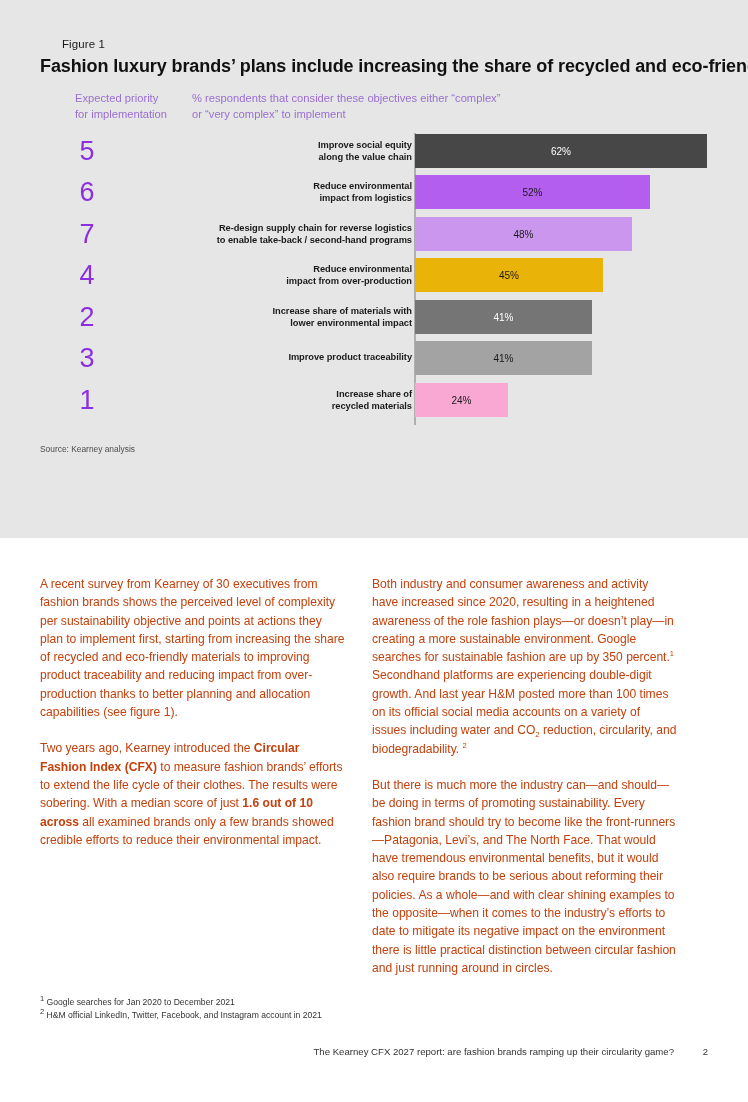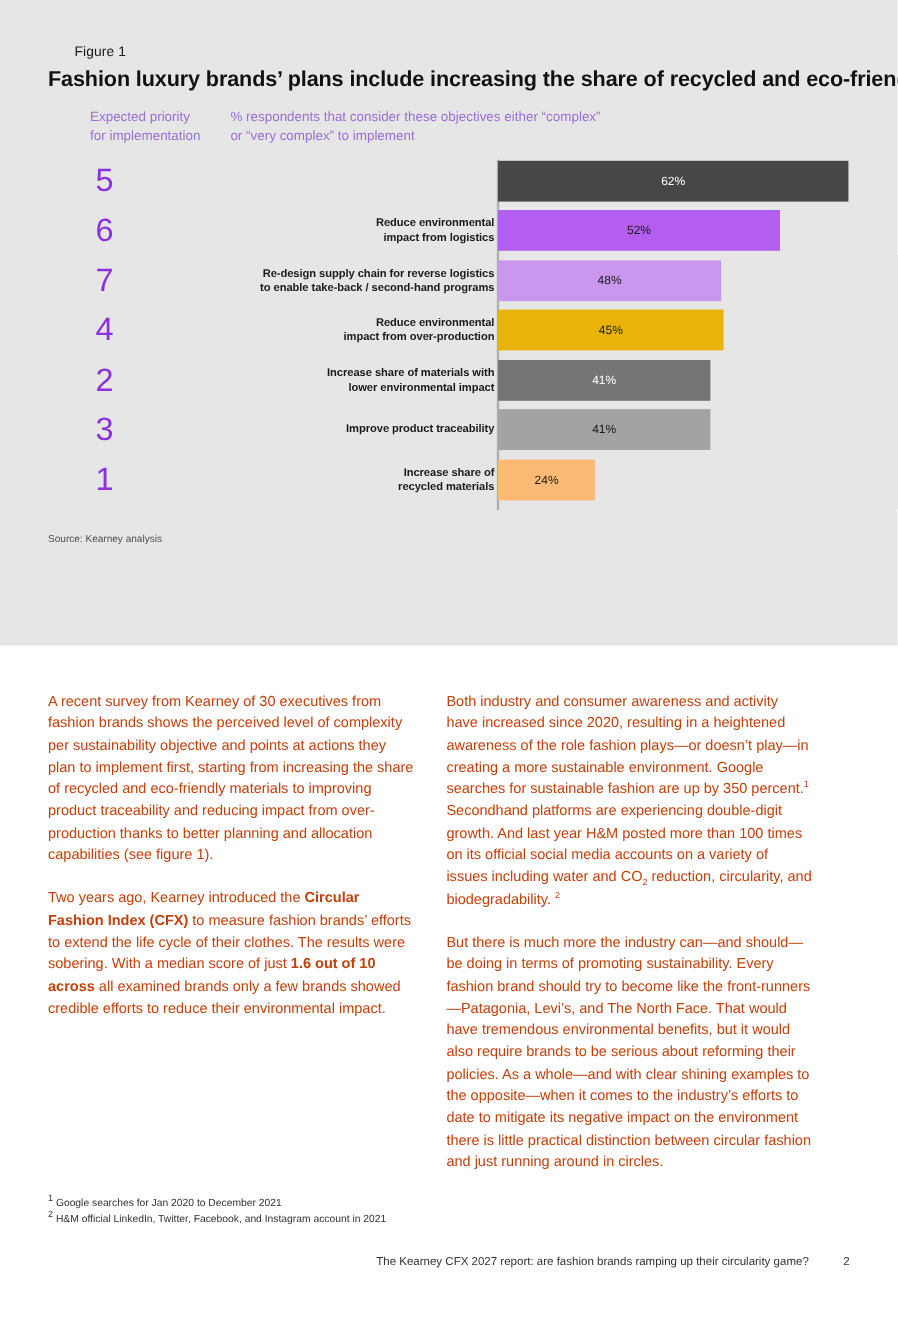--- a/index.html
+++ b/index.html
@@ -194,20 +194,24 @@
       <div>% respondents that consider these objectives either “complex”</div>
       <div>or “very complex” to implement</div>
     </div>
   </div>
 
   <div class="chart">
     <div class="axis-line"></div>
 
     <div class="row" style="top:0px">
       <div class="priority">5</div>
+      <div class="row-label">
+        <div>Improve social equity</div>
+        <div>along the value chain</div>
+      </div>
       <div class="bar" style="width:292px;background:#474747">
         <span class="bar-value light">62%</span>
       </div>
     </div>
 
     <div class="row" style="top:41px">
       <div class="priority">6</div>
       <div class="row-label">
         <div>Reduce environmental</div>
         <div>impact from logistics</div>
@@ -216,21 +220,21 @@
         <span class="bar-value">52%</span>
       </div>
     </div>
 
     <div class="row" style="top:83px">
       <div class="priority">7</div>
       <div class="row-label">
         <div>Re-design supply chain for reverse logistics</div>
         <div>to enable take-back / second-hand programs</div>
       </div>
-      <div class="bar" style="width:186px;background:#cb97ee">
+      <div class="bar" style="width:217px;background:#cb97ee">
         <span class="bar-value">48%</span>
       </div>
     </div>
 
     <div class="row" style="top:124px">
       <div class="priority">4</div>
       <div class="row-label">
         <div>Reduce environmental</div>
         <div>impact from over-production</div>
       </div>
@@ -259,21 +263,21 @@
         <span class="bar-value">41%</span>
       </div>
     </div>
 
     <div class="row" style="top:249px">
       <div class="priority">1</div>
       <div class="row-label">
         <div>Increase share of</div>
         <div>recycled materials</div>
       </div>
-      <div class="bar" style="width:81px;background:#fdba74">
+      <div class="bar" style="width:93px;background:#f9a8d4">
         <span class="bar-value">24%</span>
       </div>
     </div>
   </div>
 
   <div class="source">Source: Kearney analysis</div>
 </div>
 
 <div class="body-col col-left">
   <p>A recent survey from Kearney of 30 executives from fashion brands shows the perceived level of complexity per sustainability objective and points at actions they plan to implement first, starting from increasing the share of recycled and eco-friendly materials to improving product traceability and reducing impact from over-production thanks to better planning and allocation capabilities (see figure 1).</p>

